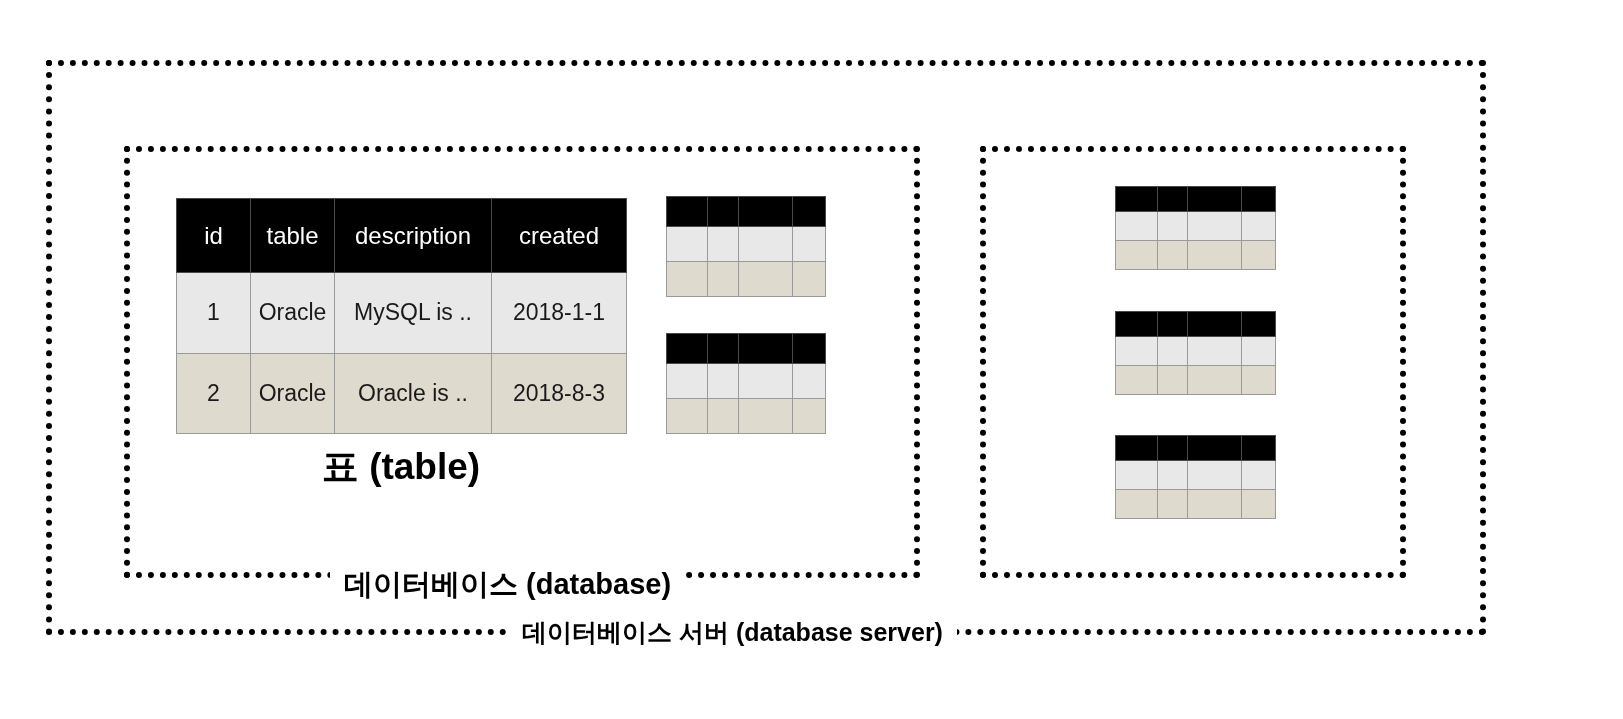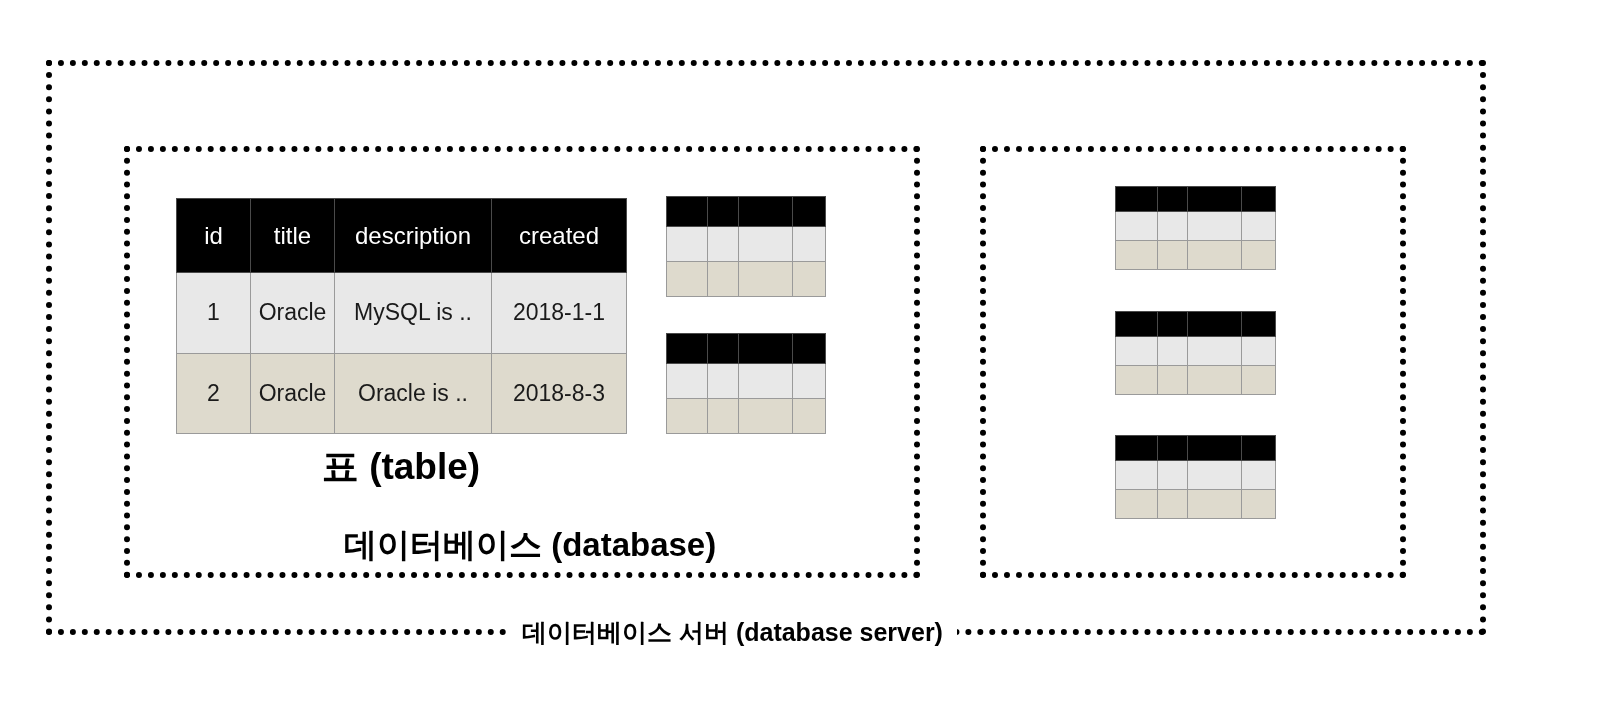--- a/index.html
+++ b/index.html
@@ -54,22 +54,22 @@
     background: #ffffff;
     color: #000000;
     font-weight: bold;
     white-space: nowrap;
     line-height: 1;
     text-align: center;
   }
 
   #label-database-left {
     left: 330px;
-    top: 524px;
-    font-size: 33px;
+    top: 566px;
+    font-size: 29px;
     padding: 4px 14px;
   }
 
   #label-database-server {
     left: 508px;
     top: 616px;
     font-size: 25px;
     padding: 4px 14px;
   }
 
@@ -173,21 +173,21 @@
   <table id="main-table">
     <colgroup>
       <col class="c-id">
         <col class="c-title">
         <col class="c-desc">
         <col class="c-created">
     </colgroup>
     <thead>
       <tr>
         <th>id</th>
-        <th>title</th>
+        <th>table</th>
         <th>description</th>
         <th>created</th>
       </tr>
     </thead>
     <tbody>
       <tr class="row-light">
         <td>1</td>
         <td>Oracle</td>
         <td>MySQL is ..</td>
         <td>2018-1-1</td>

